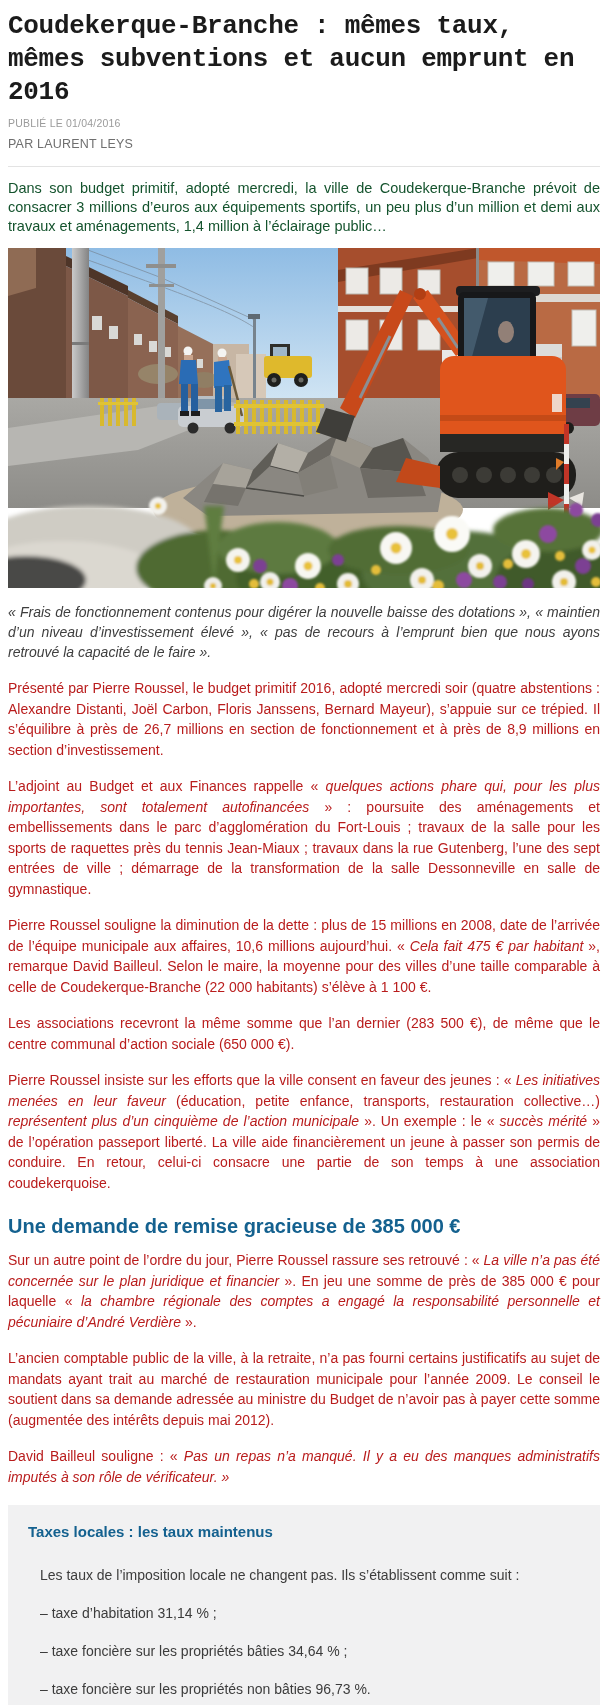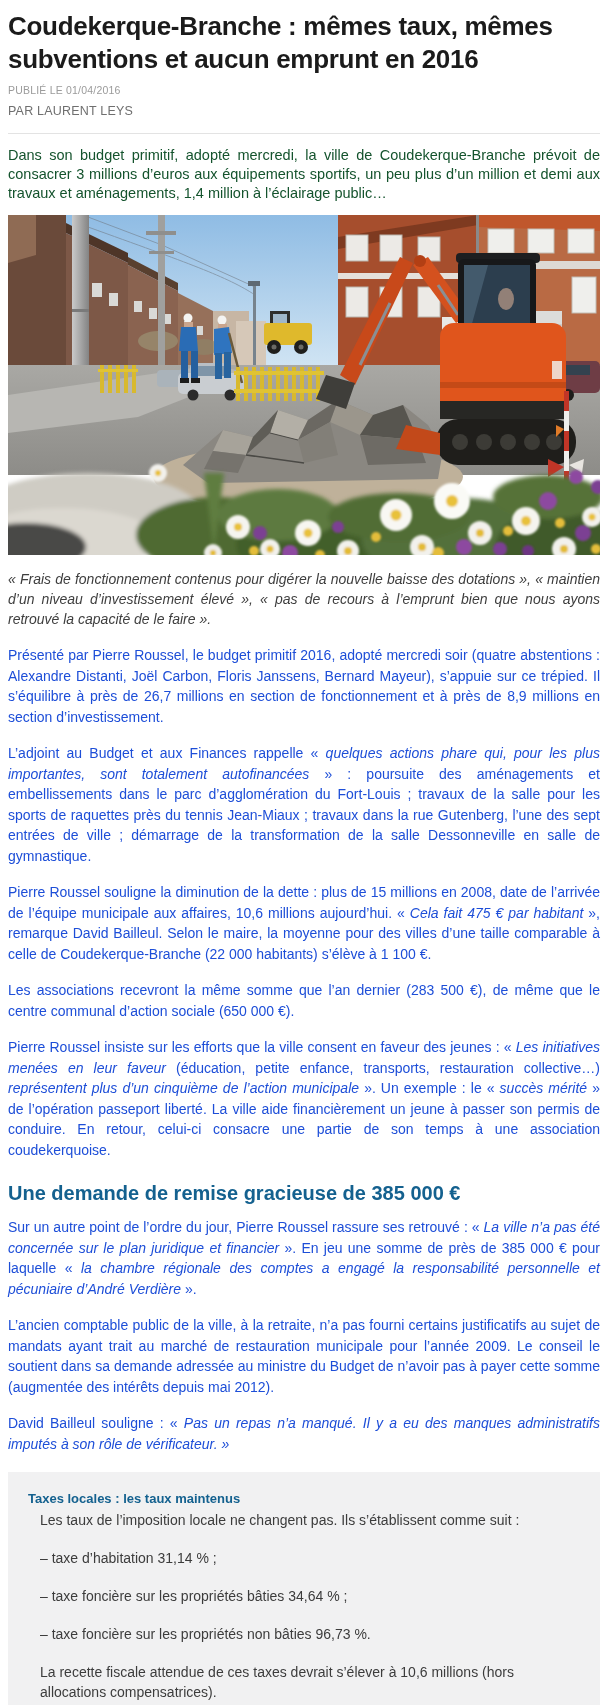--- a/index.html
+++ b/index.html
@@ -9,52 +9,52 @@
   html,body{margin:0;padding:0;background:#ffffff;}
   body{
     width:608px;
     font-family:"Liberation Sans","DejaVu Sans",sans-serif;
     color:#3c3c3c;
     -webkit-font-smoothing:antialiased;
   }
   .page{padding:8px 8px 14px 8px;width:592px;}
   h1{
     font-size:26px;line-height:33px;letter-spacing:-0.3px;
-    color:#1b1b1b;font-weight:bold;margin:2px 0 8px 0;
+    color:#1b1b1b;font-weight:bold;margin:2px 0 8px 0;font-family:Liberation Mono, monospace;
   }
   .pub{font-size:10.5px;color:#9b9b9b;margin:0 0 8px 0;letter-spacing:0.2px;}
   .author{font-size:12.5px;color:#6f6f6f;margin:0 0 15px 0;letter-spacing:0.2px;}
   hr.sep{border:none;border-top:1px solid #e3e3e3;margin:0 0 12px 0;}
   .lead{
     font-size:14.5px;line-height:19px;color:#14532d;
     text-align:justify;margin:0 0 12px 0;
   }
   figure.photo{margin:0 0 14px 0;}
   figure.photo svg{display:block;width:592px;height:340px;}
   .caption{
     font-style:italic;font-size:14px;line-height:20px;color:#3e3e3e;
     text-align:justify;margin:0 0 16px 0;
   }
   #article-body p{
-    font-size:14px;line-height:20.5px;color:#1d4ed8;
+    font-size:14px;line-height:20.5px;color:#b91c1c;
     text-align:justify;margin:0 0 16px 0;
     hyphens:auto;-webkit-hyphens:auto;
   }
   #article-body h2{
     color:var(--accent);font-size:20px;line-height:24px;
     font-weight:bold;margin:21px 0 12px 0;
   }
   .taxbox{
     background:var(--box-bg);
     margin-top:18px;
     padding:16px 20px 4px 20px;
   }
   .taxbox h3{
-    color:var(--accent);font-size:13px;line-height:21px;
-    font-weight:bold;margin:0 0 1px 0;
+    color:var(--accent);font-size:15px;line-height:21px;
+    font-weight:bold;margin:0 0 23px 0;
   }
   .taxbox p{
     font-size:14px;line-height:20px;color:#3c3c3c;
     margin:0 0 18px 12px;text-align:left;
   }
 </style>
 </head>
 <body>
 
 <div class="page">

